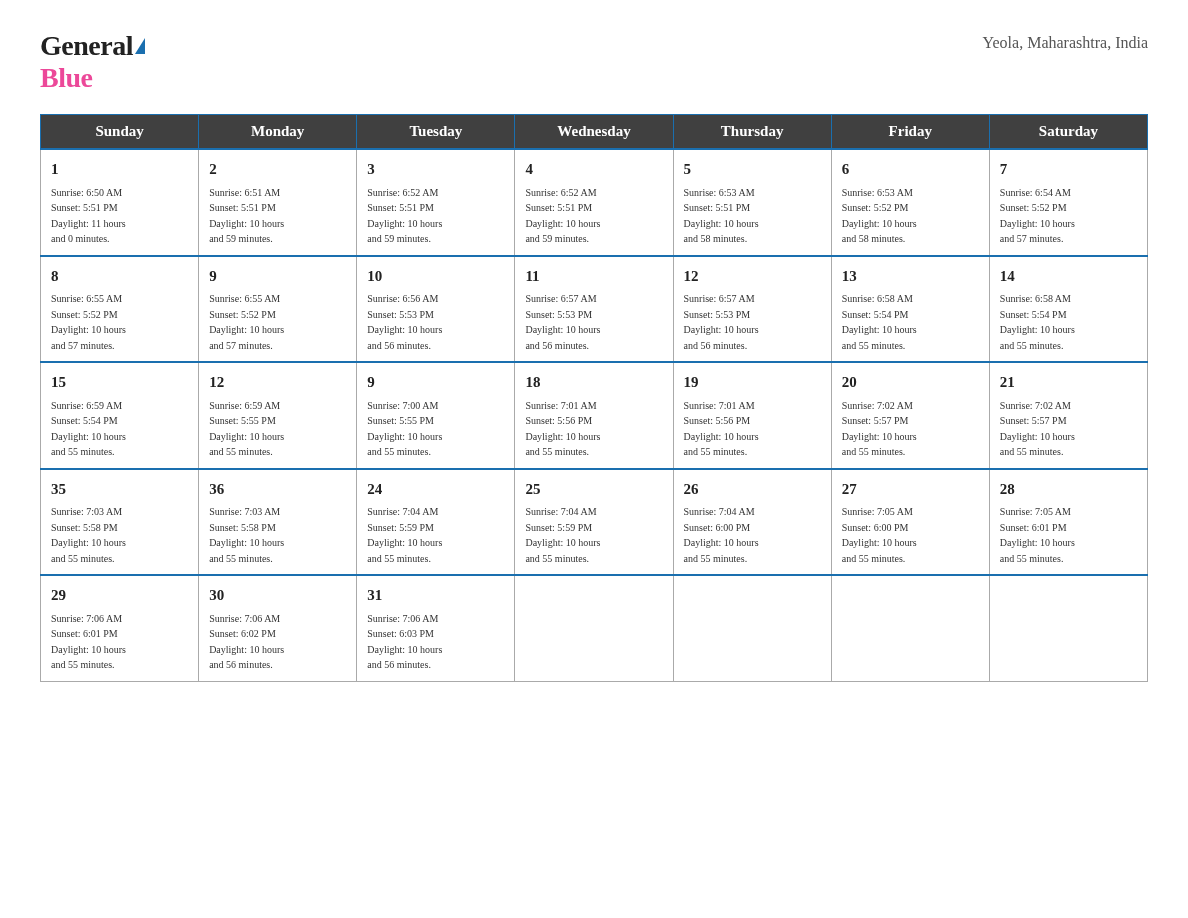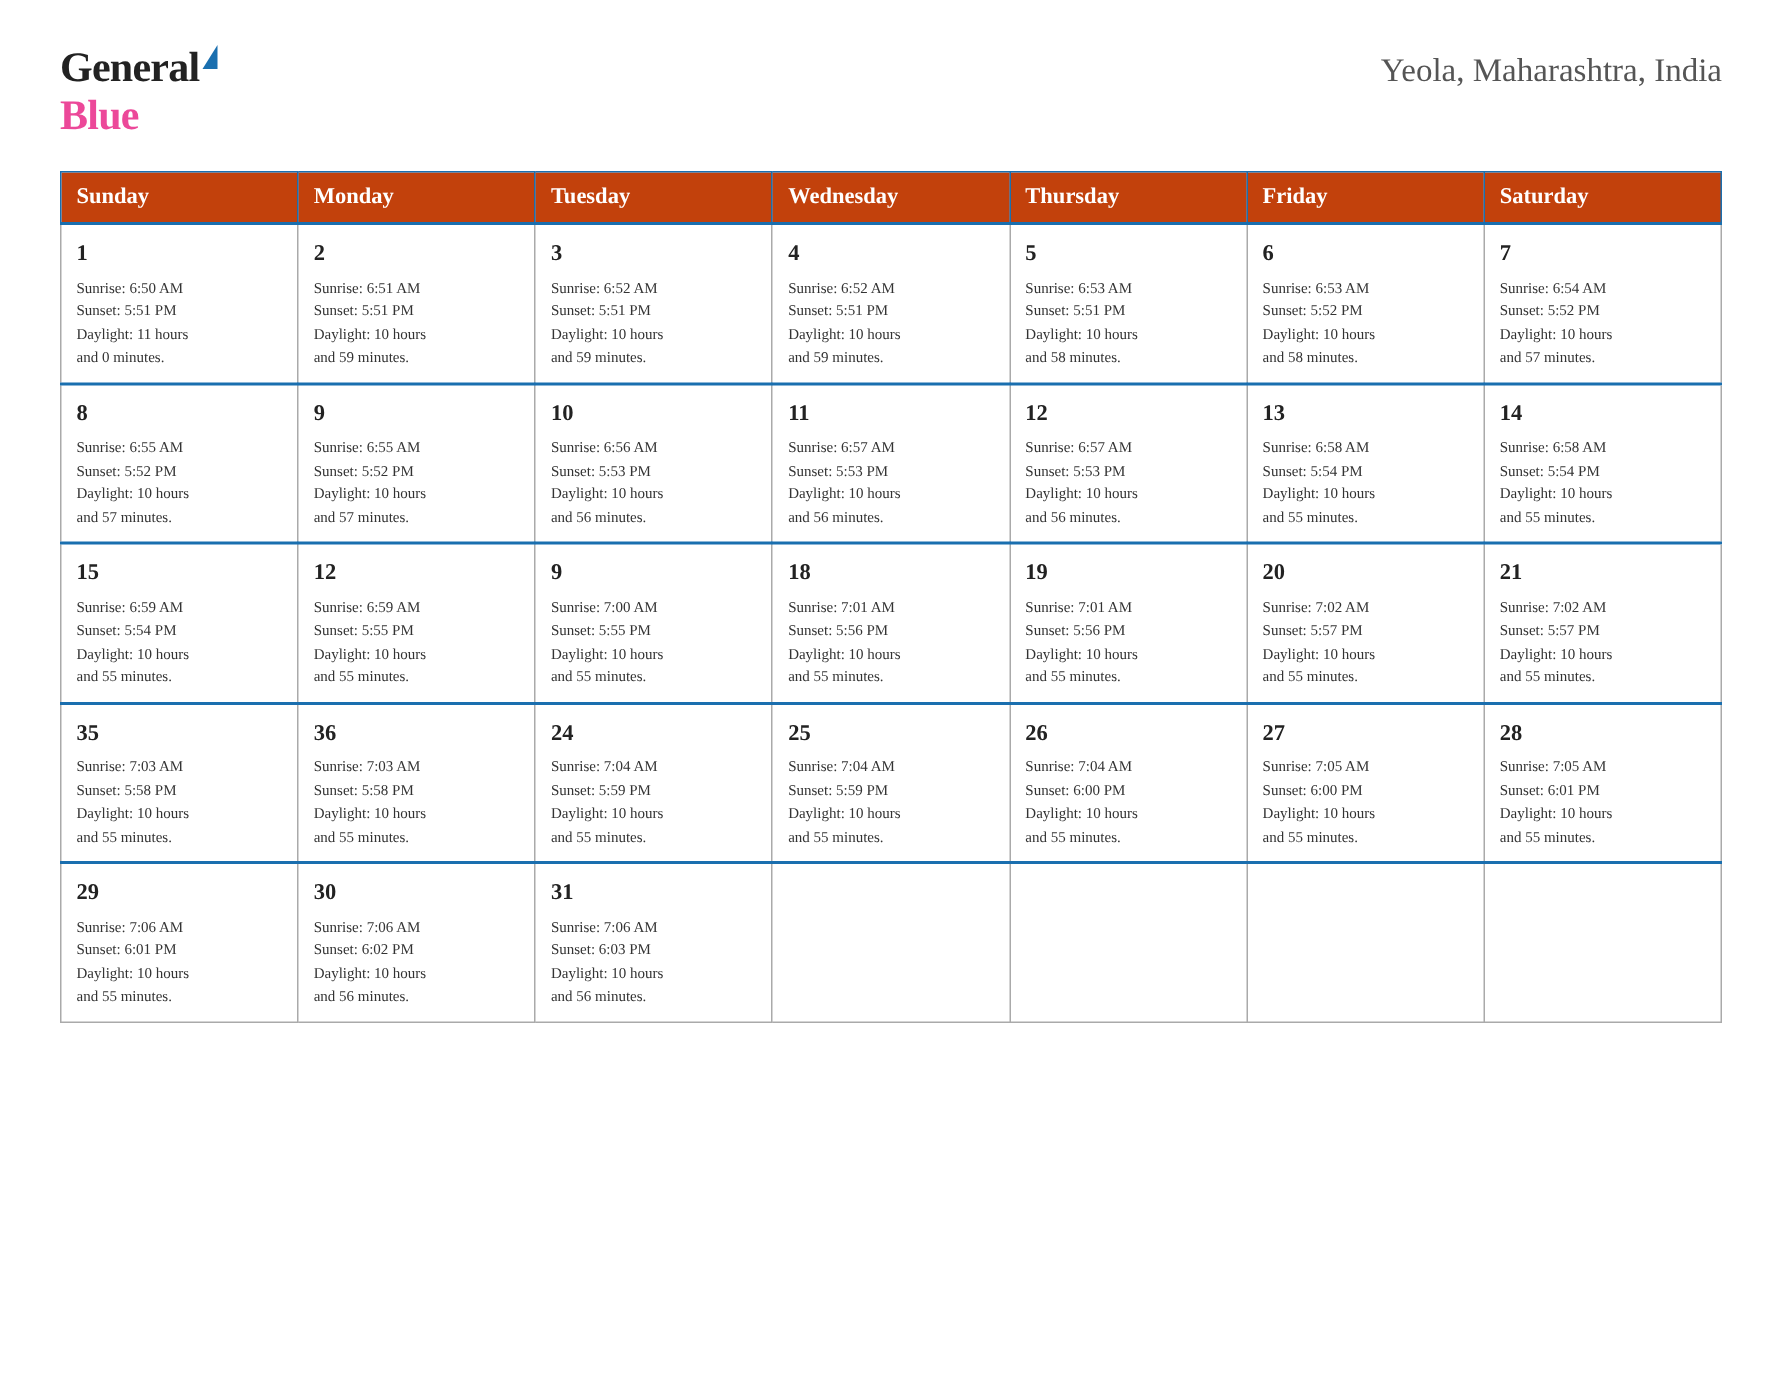--- a/index.html
+++ b/index.html
@@ -38,47 +38,48 @@
       display: inline-block;
       width: 0;
       height: 0;
       border-left: 10px solid transparent;
       border-bottom: 16px solid #1a6faf;
       margin-left: 2px;
       vertical-align: middle;
     }
     .logo-line {
       display: flex;
+      align-items: center;
     }
     .title-block {
       text-align: right;
     }
     .month-title {
       font-size: 52px;
       font-weight: normal;
       color: #222;
       line-height: 1.1;
     }
     .location-title {
-      font-size: 22px;
+      font-size: 16px;
       color: #555;
       margin-top: 4px;
     }
     table {
       width: 100%;
       border-collapse: collapse;
       table-layout: fixed;
     }
     thead th {
-      background-color: #c2410c;
+      background-color: #404040;
       color: #ffffff;
       font-size: 15px;
       font-weight: bold;
       padding: 8px 10px;
-      text-align: left;
+      text-align: center;
       border: 1px solid #1a6faf;
     }
     tbody td {
       vertical-align: top;
       border: 1px solid #aaa;
       padding: 8px 10px;
       font-size: 13px;
       line-height: 1.5;
       min-height: 90px;
       color: #222;

